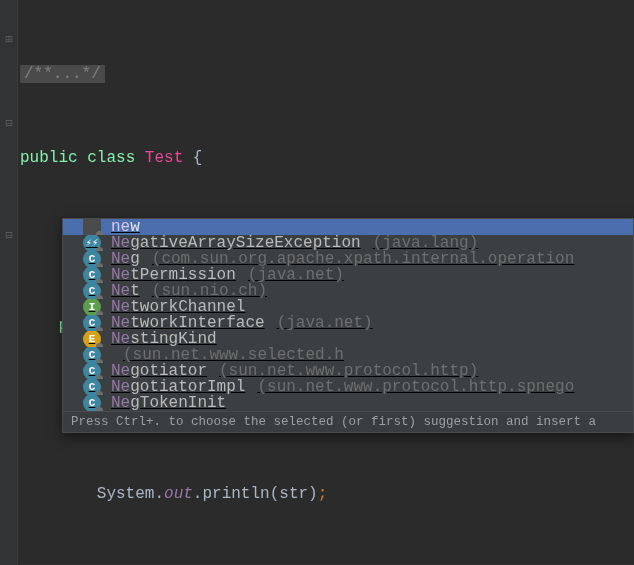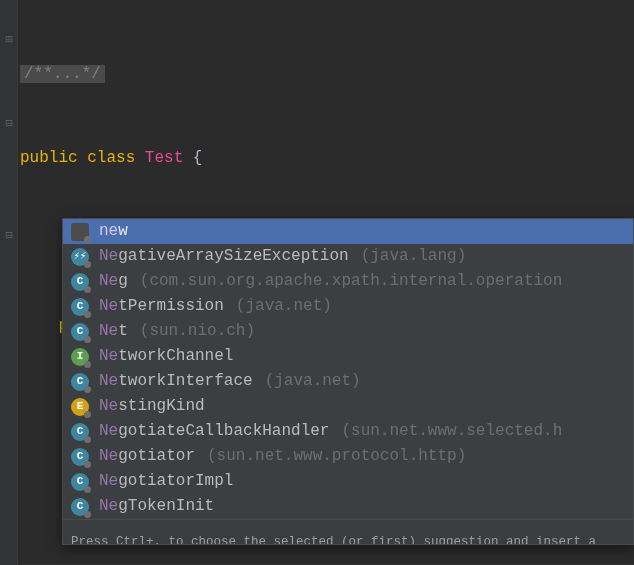--- a/index.html
+++ b/index.html
@@ -39,21 +39,21 @@
     width: 614px;
     line-height: 28px;
     white-space: pre;
   }
   .line { height: 28px; }
   .comment-block {
     background: #4a4a4a;
     color: #808080;
     padding: 0 4px;
   }
-  .kw { color: #eab308; }
+  .kw { color: #86efac; }
   .cls { color: #ec4899; }
   .id { color: #a9b7c6; }
   .mtd { color: #ffc66d; }
   .pn { color: #a9b7c6; }
   .op { color: #cc7832; }
   .str { color: #6a8759; }
   .static-f { color: #9876aa; font-style: italic; }
   .param { color: #a9b7c6; }
   .paren { color: #a9b7c6; }
   .caret-line {
@@ -65,28 +65,29 @@
     left: 62px;
     top: 218px;
     width: 572px;
     background: #3c3f41;
     border: 1px solid #4a4a4a;
     box-shadow: 0 4px 12px rgba(0,0,0,0.5);
     font-size: 16px;
   }
   .popup-list { }
   .popup-item {
-    height: 25px;
+    height: 16px;
     line-height: 25px;
-    padding: 0 8px;
+    padding: 0 20px;
     display: flex;
     align-items: center;
     white-space: nowrap;
     overflow: hidden;
     cursor: pointer;
+    text-decoration: underline;
   }
   .popup-item.sel {
     background: #4b6eaf;
   }
   .icon-badge {
     display: inline-flex;
     width: 18px;
     height: 18px;
     border-radius: 10px;
     font-size: 11px;
@@ -121,21 +122,21 @@
   .item-pkg { color: #6e6e6e; margin-left: 12px; text-align: center; }
   .popup-item.sel .item-main { color: #e8e8e8; }
 
   .popup-hint {
     background: #3a3d3f;
     border-top: 1px solid #4a4a4a;
     color: #9e9e9e;
     font-size: 12.5px;
     height: 21px;
     line-height: 21px;
-    padding: 12px 8px;
+    padding: 0 8px;
     white-space: nowrap;
     overflow: hidden;
   }
 </style>
 </head>
 <body>
 
 <div class="gutter">
   <div class="gutter-icon" style="top:33px">⊞</div>
   <div class="gutter-icon" style="top:117px">⊟</div>
@@ -190,31 +191,31 @@
         <span class="icon-badge ic-c small-dot">C</span>
         <span class="item-main"><span class="match">Ne</span>tworkInterface</span>
         <span class="item-pkg">(java.net)</span>
       </div>
       <div class="popup-item">
         <span class="icon-badge ic-e small-dot">E</span>
         <span class="item-main"><span class="match">Ne</span>stingKind</span>
       </div>
       <div class="popup-item">
         <span class="icon-badge ic-c small-dot">C</span>
-        <span class="item-main"><span class="match">Ne</span>gotiateCallbackHandler</span>
         <span class="item-pkg">(sun.net.www.selected.h</span>
       </div>
       <div class="popup-item">
         <span class="icon-badge ic-c small-dot">C</span>
         <span class="item-main"><span class="match">Ne</span>gotiator</span>
         <span class="item-pkg">(sun.net.www.protocol.http)</span>
       </div>
       <div class="popup-item">
         <span class="icon-badge ic-c small-dot">C</span>
         <span class="item-main"><span class="match">Ne</span>gotiatorImpl</span>
+        <span class="item-pkg">(sun.net.www.protocol.http.spnego</span>
       </div>
       <div class="popup-item">
         <span class="icon-badge ic-c small-dot">C</span>
         <span class="item-main"><span class="match">Ne</span>gTokenInit</span>
       </div>
     </div>
   <div class="popup-hint">Press Ctrl+. to choose the selected (or first) suggestion and insert a </div>
 </div>
 
 </body></html>

